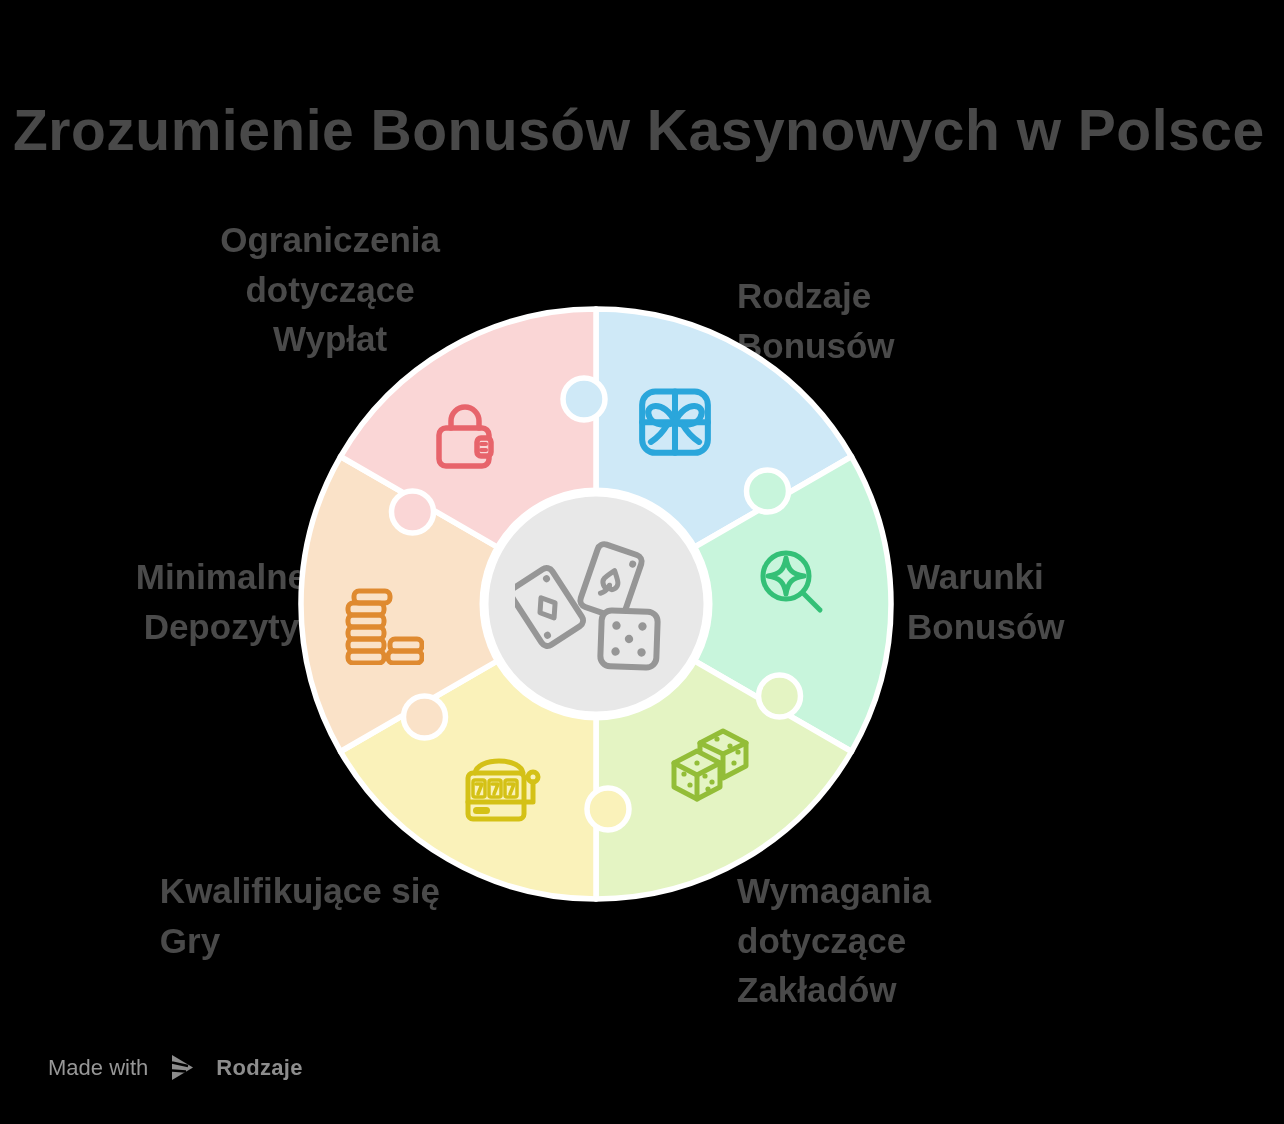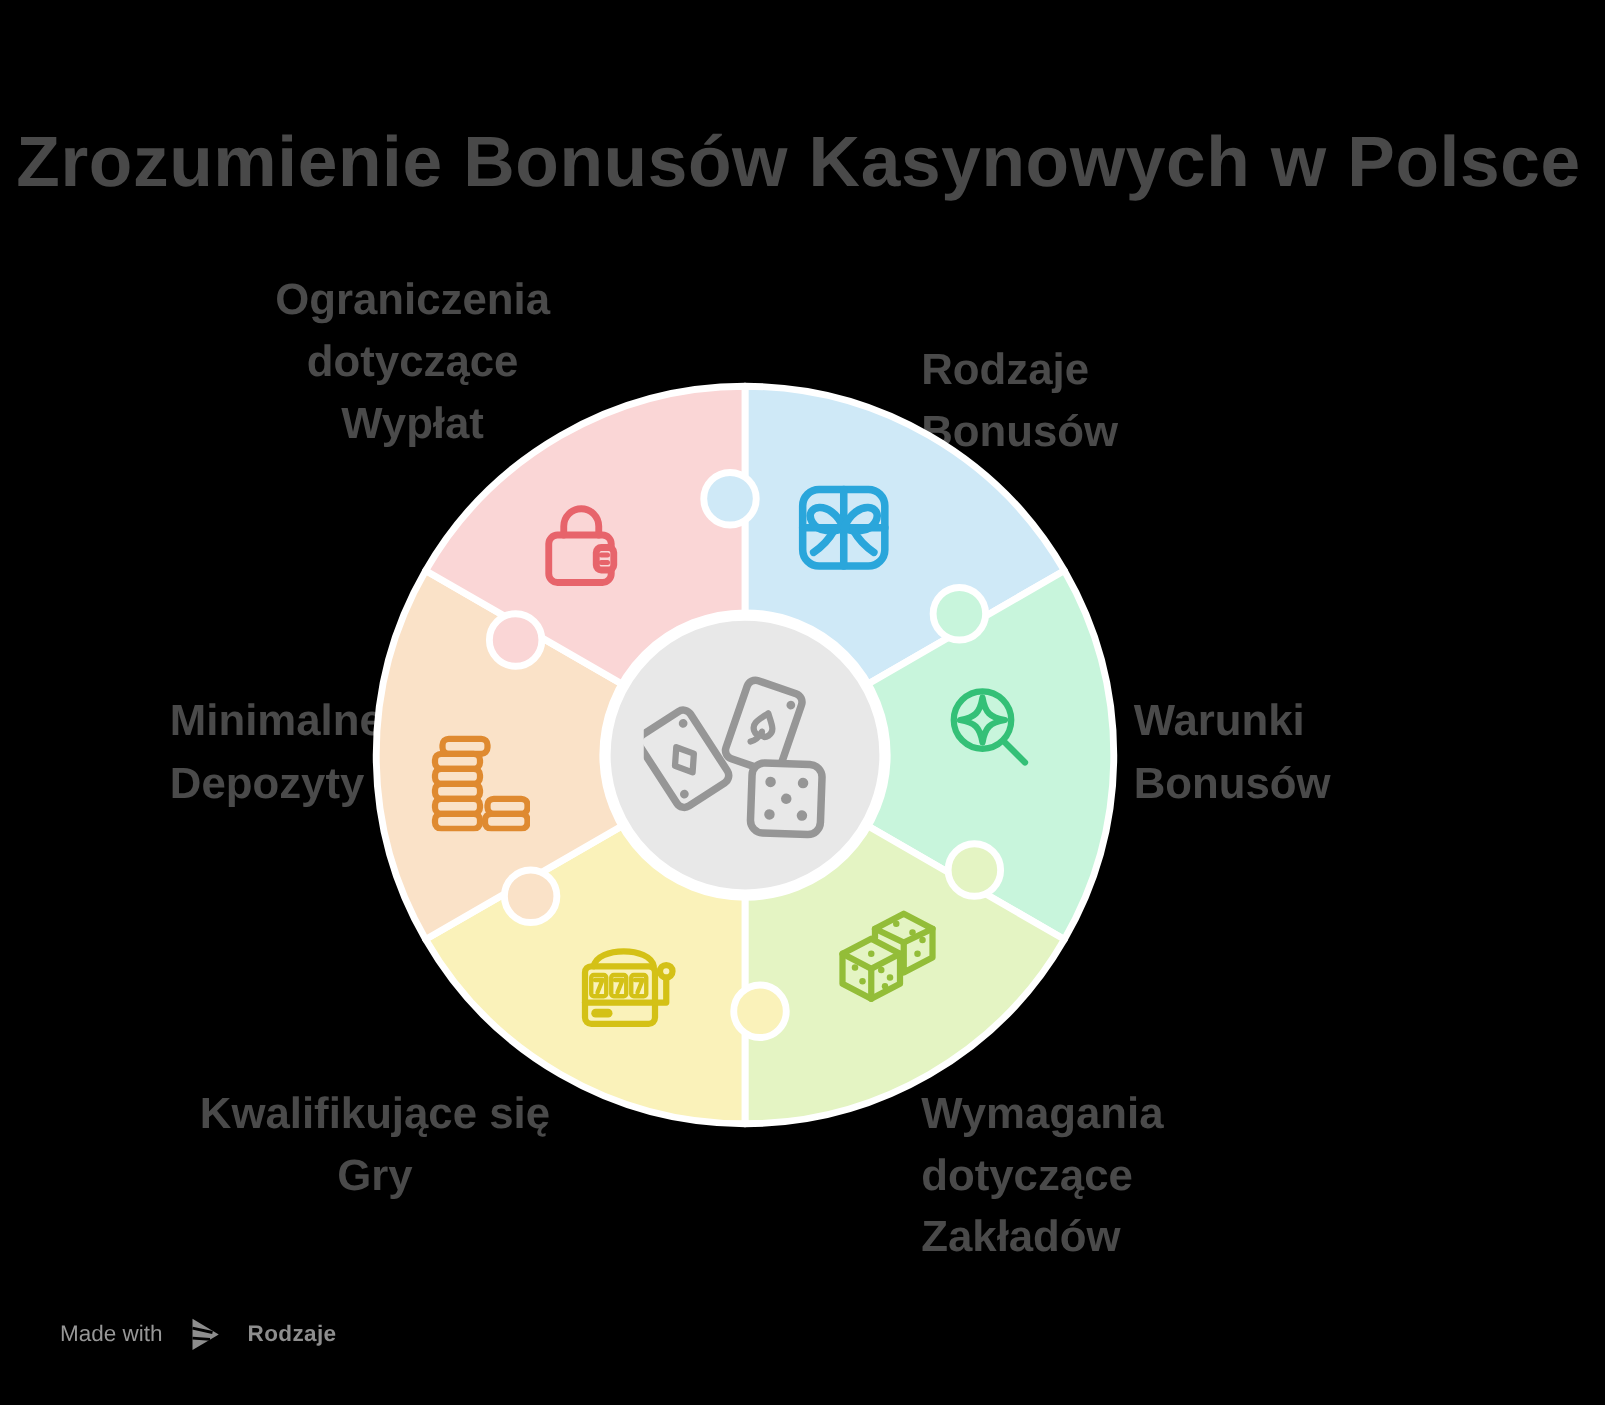--- a/index.html
+++ b/index.html
@@ -11,26 +11,26 @@
     position:absolute;left:13px;top:97px;width:1220px;
     font-size:57px;font-weight:700;letter-spacing:.5px;color:#494949;white-space:nowrap;
   }
   .node-label{
     position:absolute;color:#4a4a4a;font-size:35px;font-weight:700;line-height:1.42;white-space:nowrap;
   }
   .lbl-withdrawal{right:844px;top:215px;text-align:center;}
   .lbl-types{left:737px;top:271px;text-align:left;}
   .lbl-terms{left:907px;top:552px;text-align:left;}
   .lbl-wagering{left:737px;top:866px;text-align:left;}
-  .lbl-games{right:844px;top:866px;text-align:center;}
-  .lbl-deposits{right:977px;top:552px;text-align:left;}
+  .lbl-games{right:844px;top:866px;text-align:left;}
+  .lbl-deposits{right:977px;top:552px;text-align:center;}
   .wheel{position:absolute;left:276px;top:284px;width:640px;height:640px;}
   .watermark{
     position:absolute;left:48px;top:1054px;display:flex;align-items:center;gap:22px;
-    font-size:18px;color:#979797;
+    font-size:22px;color:#979797;
   }
   .watermark .brand{font-weight:700;color:#8d8d8d;letter-spacing:.3px;}
   .watermark svg{display:block;}
 </style>
 </head>
 <body>
 
 <div class="canvas">
 
   <div class="title">Zrozumienie Bonusów Kasynowych w Polsce</div>

